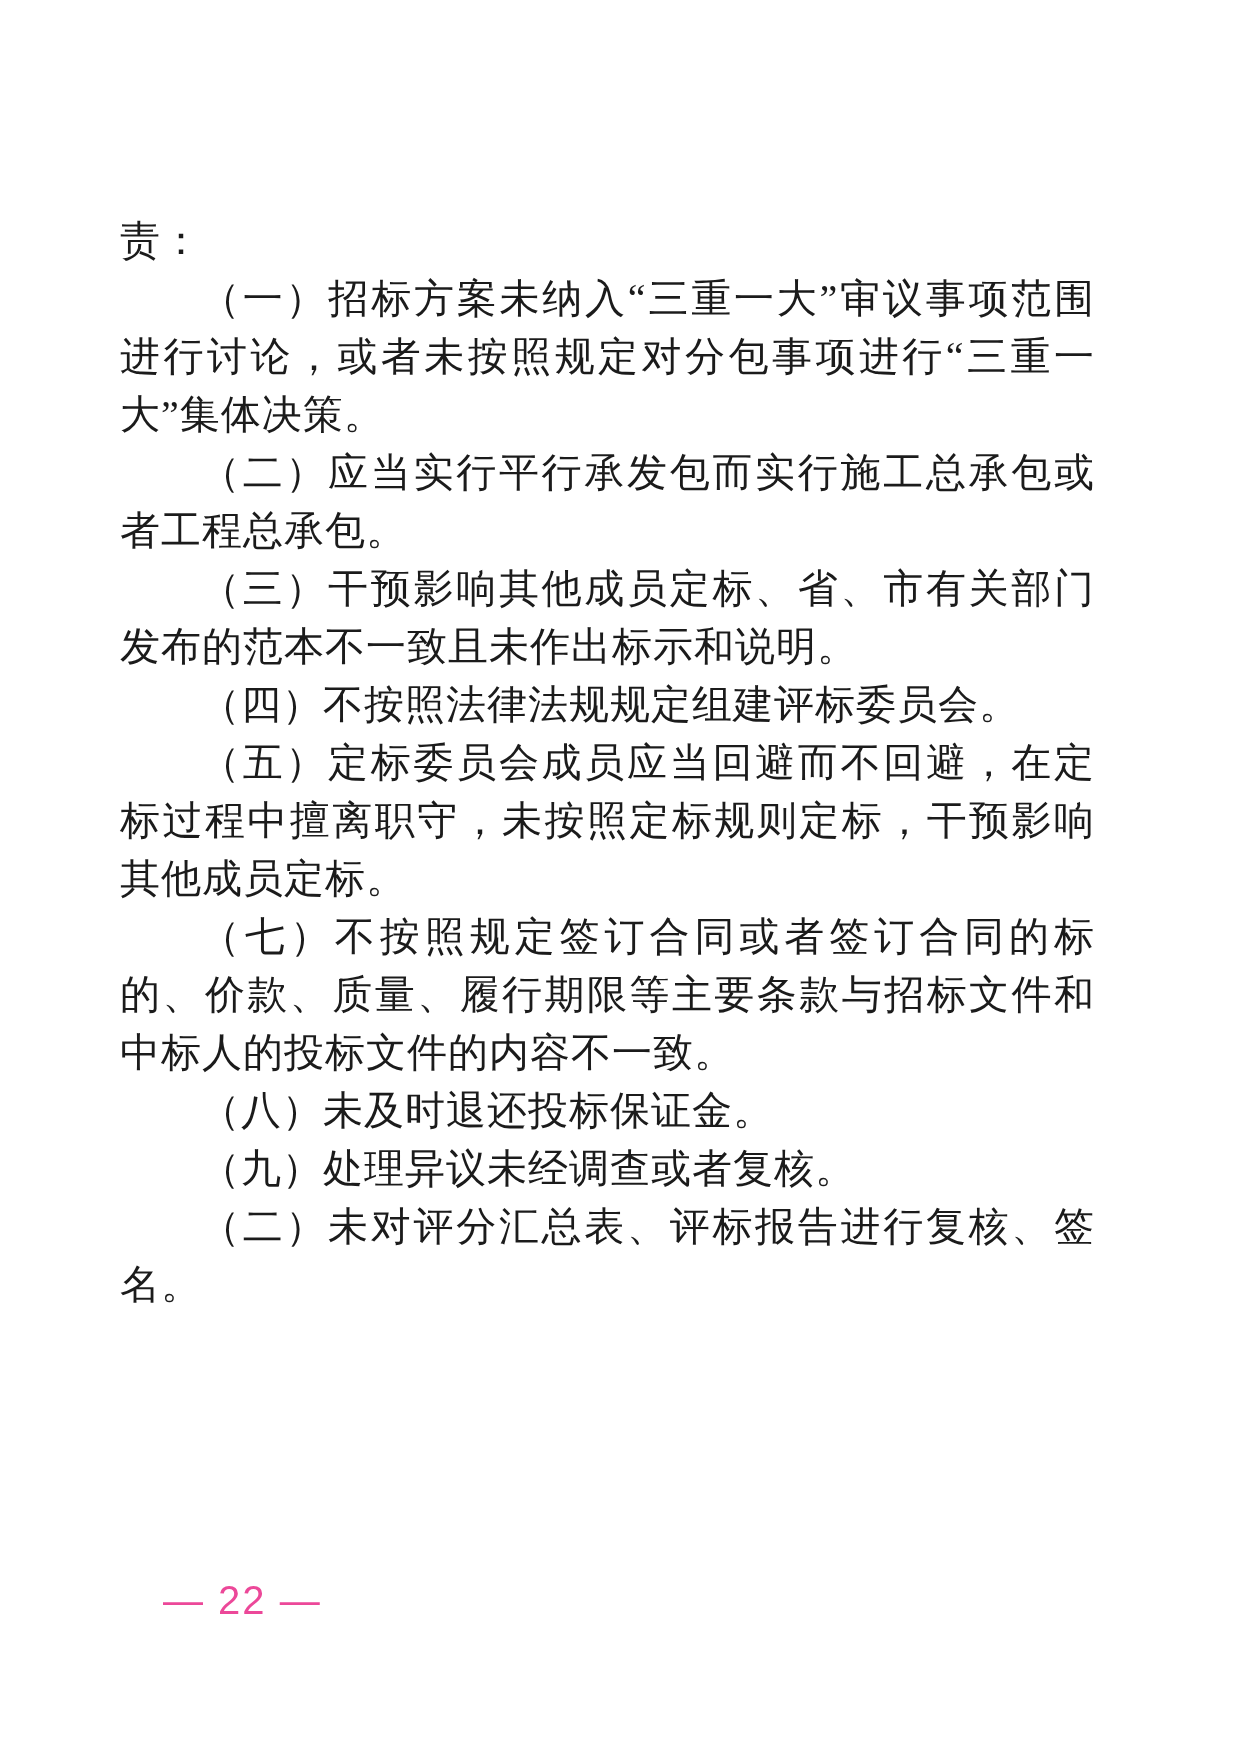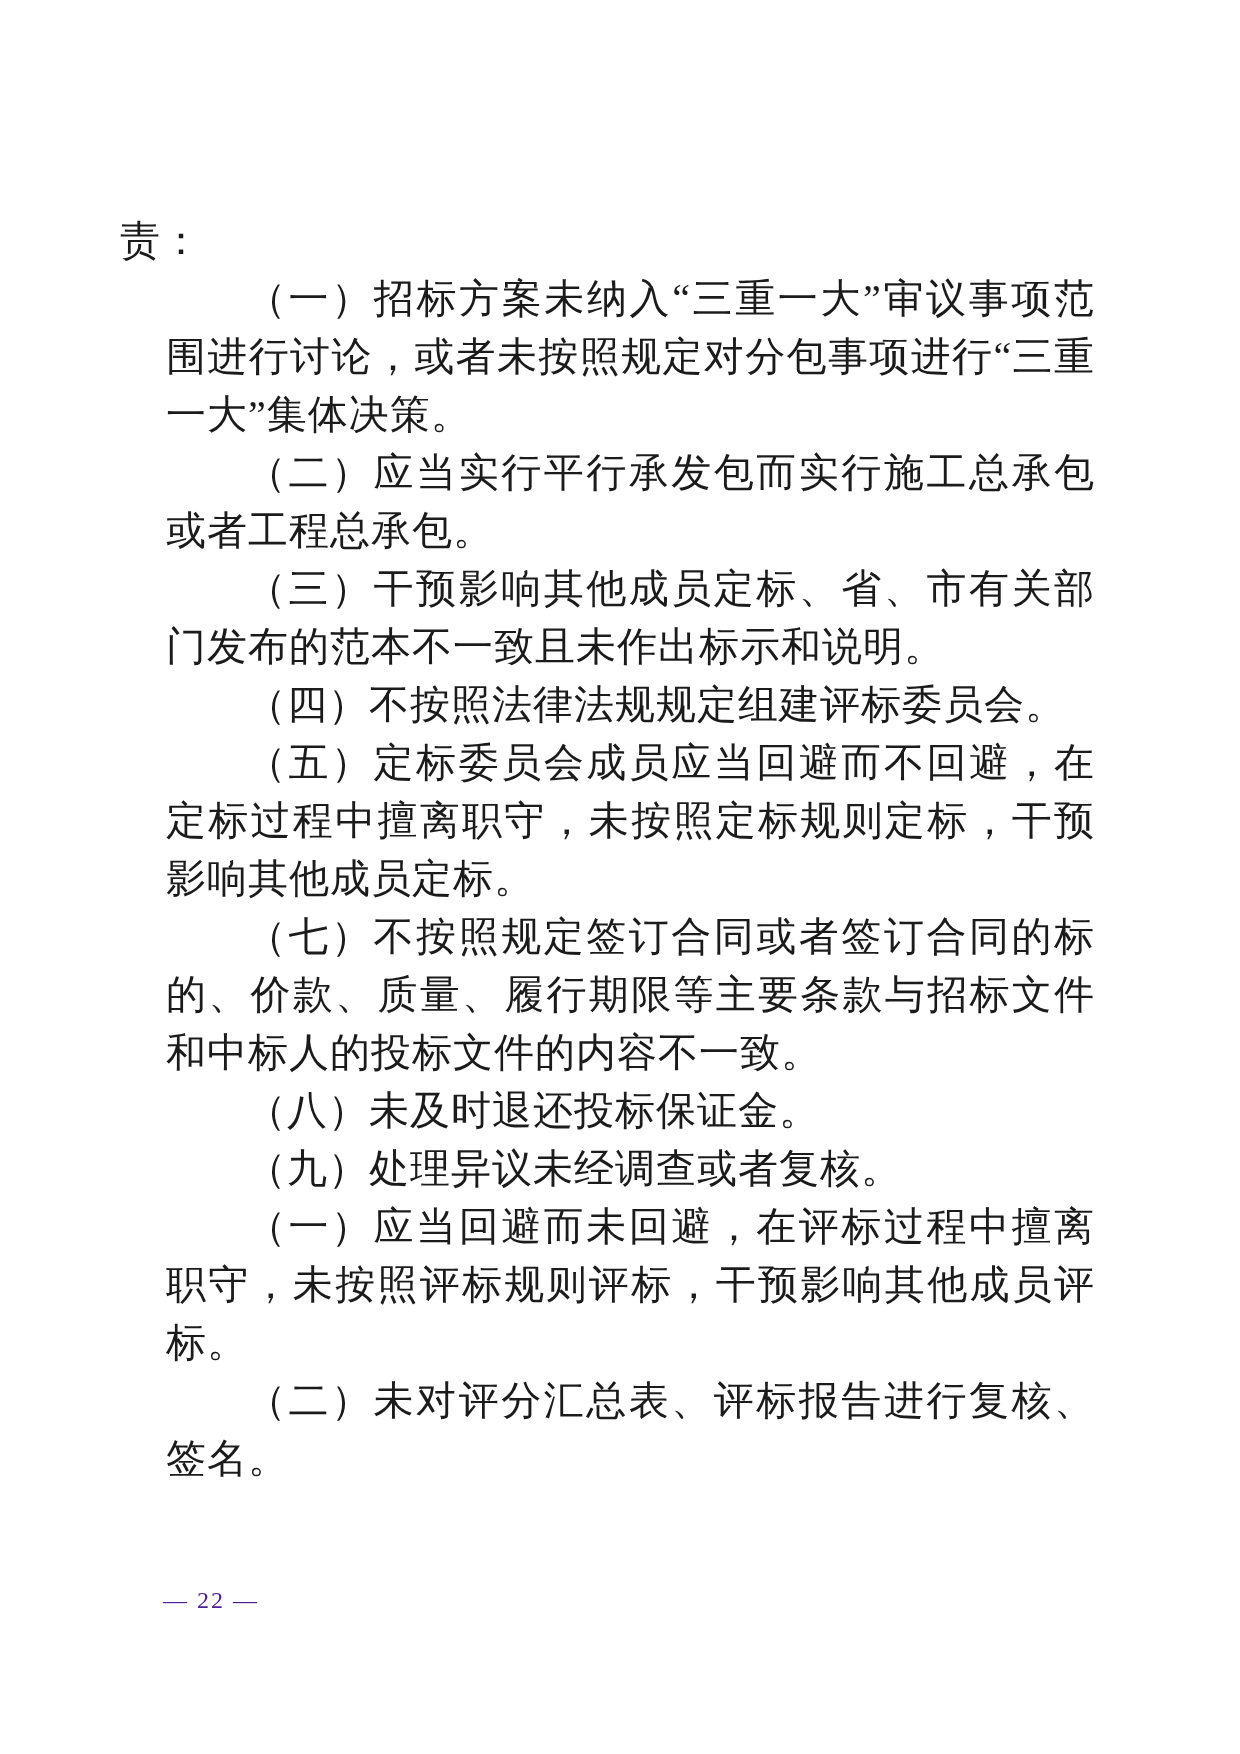--- a/index.html
+++ b/index.html
@@ -25,35 +25,34 @@
   .para {
     margin: 0;
     font-size: 40px;
     line-height: 58px;
     text-align: justify;
     letter-spacing: 1px;
     font-weight: normal;
   }
   .para.indent {
     text-indent: 2em;
-    margin-left: 46px;
   }
   .article-no {
     font-weight: bold;
     margin-right: 0.85em;
   }
   .footer {
     position: absolute;
     left: 163px;
     top: 1580px;
-    font-size: 24px;
+    font-size: 40px;
     line-height: 40px;
     letter-spacing: 2px;
-    color: #4c1d95;
-    font-family: Liberation Serif, serif;
+    color: #ec4899;
+    font-family: Liberation Sans, sans-serif;
   }
 </style>
 </head>
 <body>
 
 <div class="page">
   <div class="text-block">
 
     <p class="para">责：</p>
 
@@ -69,20 +68,19 @@
 
 
     <p class="para indent">（七）不按照规定签订合同或者签订合同的标的、价款、质量、履行期限等主要条款与招标文件和中标人的投标文件的内容不一致。</p>
 
     <p class="para indent">（八）未及时退还投标保证金。</p>
 
     <p class="para indent">（九）处理异议未经调查或者复核。</p>
 
 
 
-    <p class="para indent">（一）应当回避而未回避，在评标过程中擅离职守，未按照评标规则评标，干预影响其他成员评标。</p>
 
     <p class="para indent">（二）未对评分汇总表、评标报告进行复核、签名。</p>
 
   </div>
 
   <div class="footer">— 22 —</div>
 </div>
 
 </body></html>

